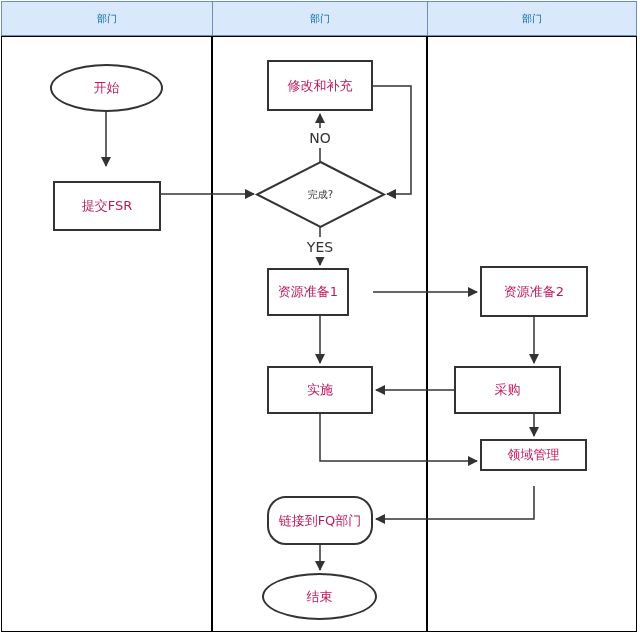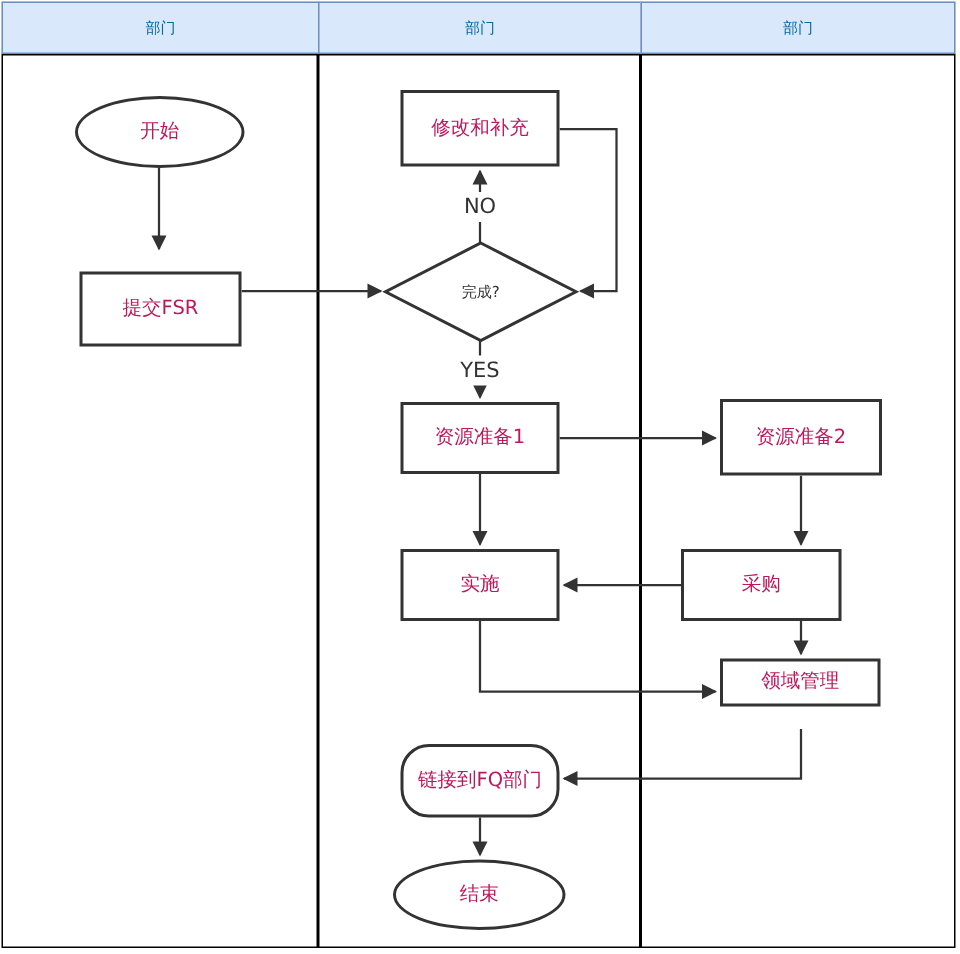--- a/index.html
+++ b/index.html
@@ -82,21 +82,21 @@
     font-size: 13px;
     color: #be185d;
     text-align: left;
     line-height: 1.2;
   }
   .terminator { border-radius: 50%; }
 
   .n-start     { left: 50px;  top: 64px;  width: 113px; height: 48px; }
   .n-submit    { left: 53px;  top: 181px; width: 108px; height: 50px; }
   .n-modify    { left: 267px; top: 60px;  width: 106px; height: 51px; }
-  .n-prep1     { left: 267px; top: 268px; width: 106px; height: 48px; }
+  .n-prep1     { left: 267px; top: 268px; width: 82px; height: 48px; }
   .n-implement { left: 267px; top: 366px; width: 106px; height: 48px; }
   .n-linkfq    { left: 267px; top: 496px; width: 106px; height: 49px; border-radius: 19px; }
   .n-end       { left: 262px; top: 573px; width: 115px; height: 47px; }
   .n-prep2     { left: 480px; top: 266px; width: 108px; height: 51px; }
   .n-procure   { left: 454px; top: 366px; width: 107px; height: 48px; }
   .n-domain    { left: 480px; top: 439px; width: 107px; height: 32px; }
 
   .decision-label {
     position: absolute;
     left: 257px; top: 162px;

